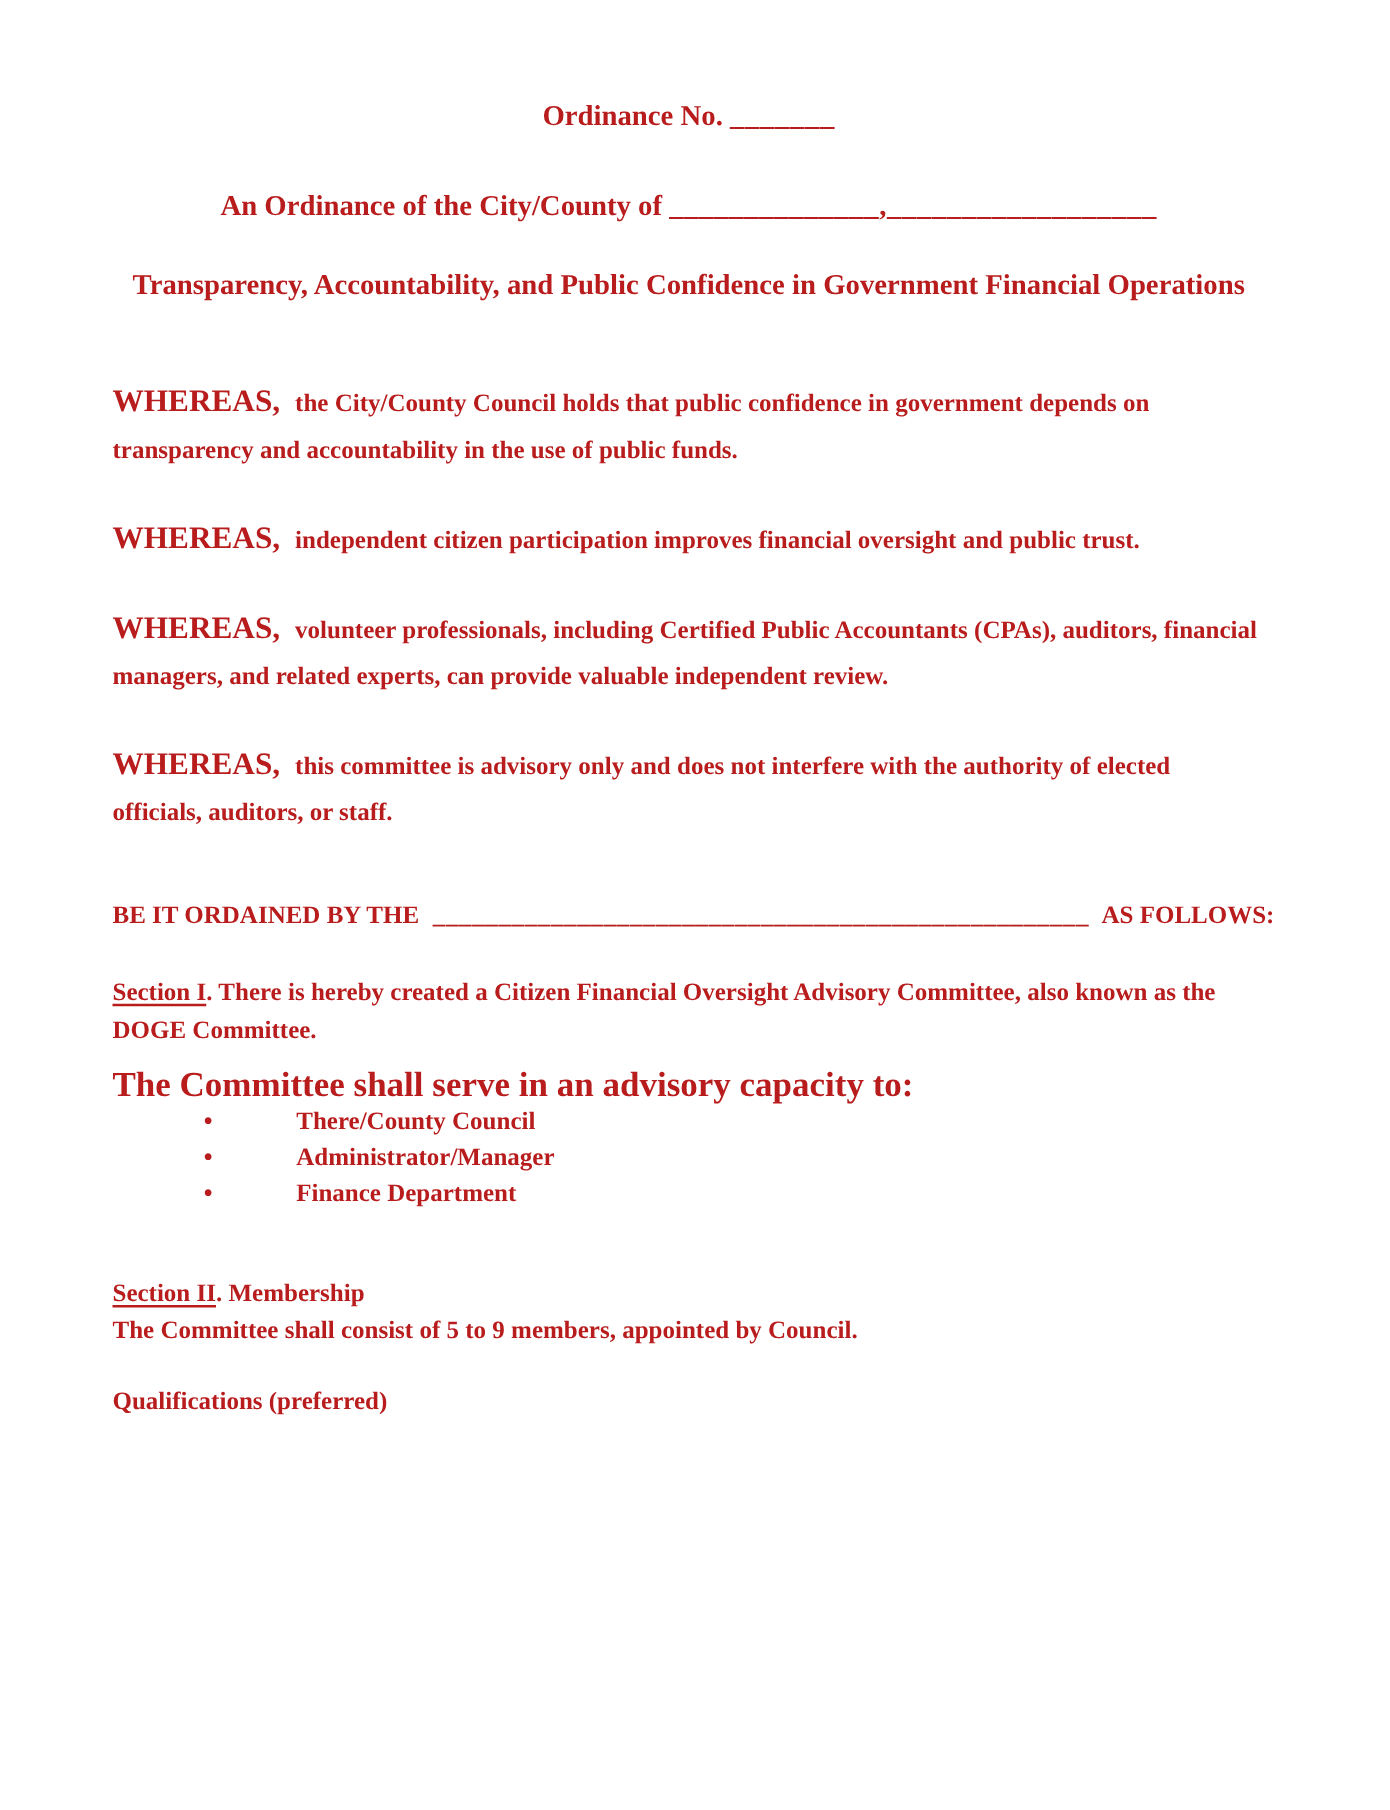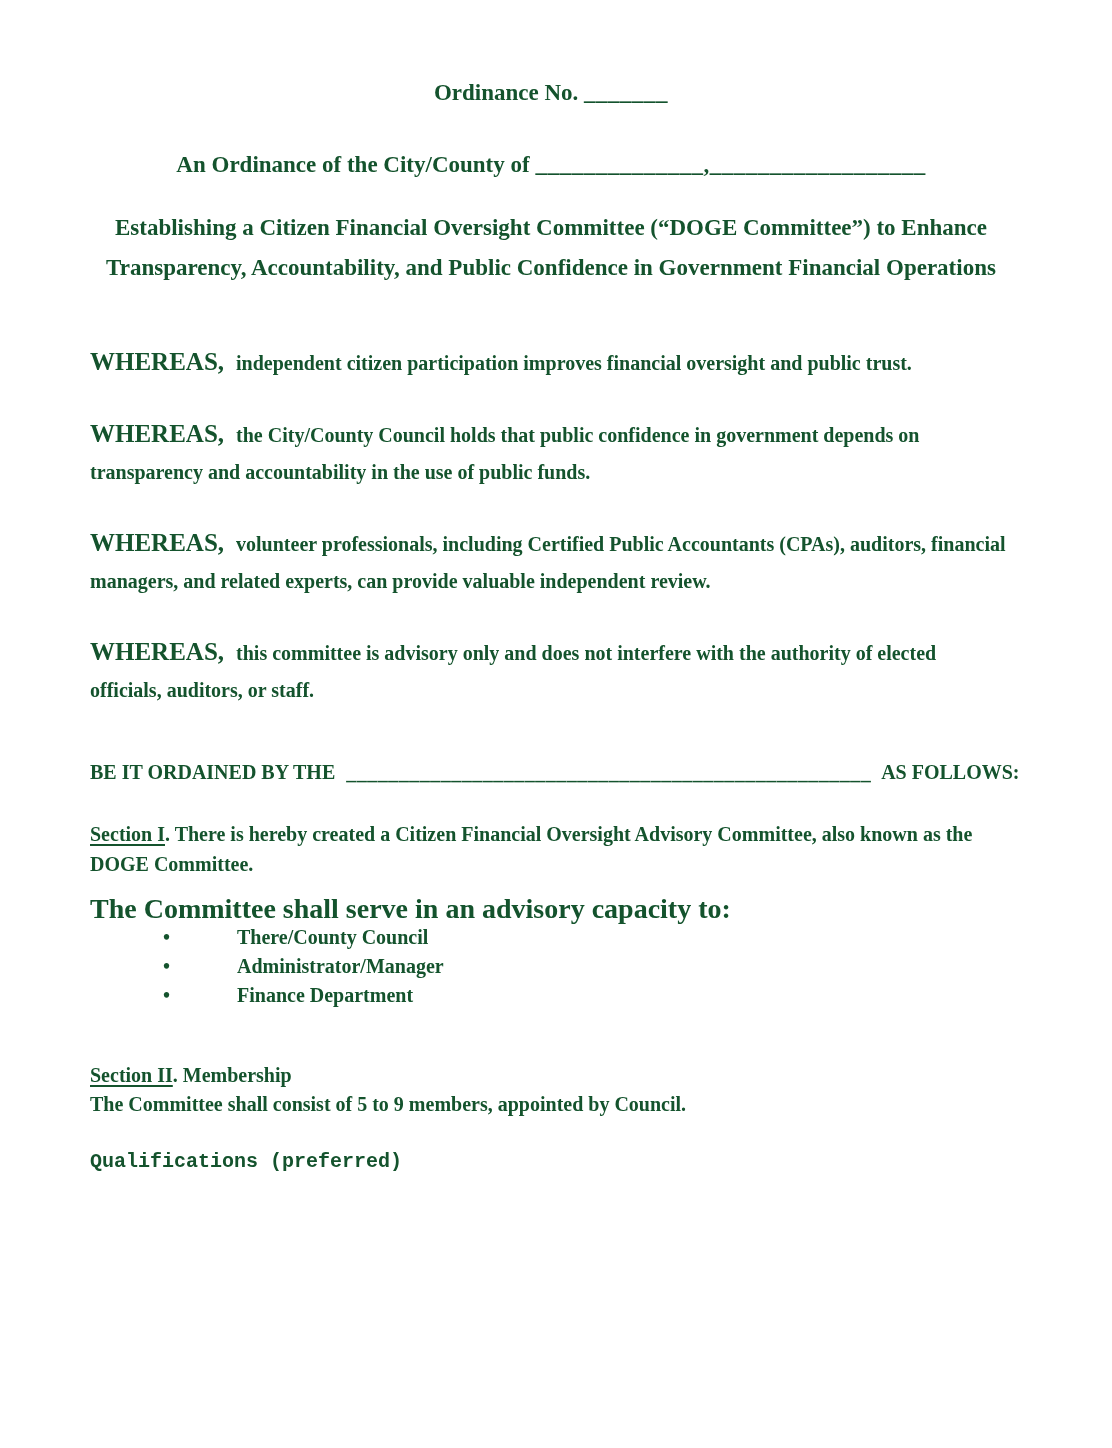--- a/index.html
+++ b/index.html
@@ -6,21 +6,21 @@
     margin: 0;
     padding: 0;
     background: #ffffff;
   }
   .page {
     position: relative;
     width: 1112px;
     height: 1448px;
     box-sizing: border-box;
     background: #ffffff;
-    color: #14532d;
+    color: #b91c1c;
     font-family: "Liberation Serif", "DejaVu Serif", serif;
     font-weight: 700;
     padding: 76px 100px 0 90px;
     overflow: hidden;
   }
   .center {
     text-align: center;
   }
   .head-line {
     font-size: 23px;
@@ -87,51 +87,49 @@
   }
   .section2-block {
     margin-top: 51px;
     font-size: 20px;
     line-height: 29px;
   }
   .qualifications {
     margin-top: 28px;
     font-size: 20px;
     line-height: 29px;
-    font-family: Liberation Mono, monospace;
   }
 </style>
 </head>
 <body>
 
 <div class="page">
 
   <div class="center head-line ordinance-no">
     <span>Ordinance No.</span>
     <span class="blank">_______</span>
   </div>
 
   <div class="center head-line">
     <span>An Ordinance of the City/County of</span>
     <span class="blank">______________,__________________</span>
   </div>
 
   <div class="center doc-title">
-    <div>Establishing a Citizen Financial Oversight Committee (“DOGE Committee”) to Enhance</div>
     <div>Transparency, Accountability, and Public Confidence in Government Financial Operations</div>
   </div>
 
   <div class="whereas-section">
     <p class="whereas">
       <span class="whereas-label">WHEREAS,</span>
-      <span>independent citizen participation improves financial oversight and public trust.</span>
+      <span>the City/County Council holds that public confidence in government depends on transparency and accountability in the use of public funds.</span>
     </p>
     <p class="whereas">
       <span class="whereas-label">WHEREAS,</span>
-      <span>the City/County Council holds that public confidence in government depends on transparency and accountability in the use of public funds.</span>
+      <span>independent citizen participation improves financial oversight and public trust.</span>
     </p>
     <p class="whereas">
       <span class="whereas-label">WHEREAS,</span>
       <span>volunteer professionals, including Certified Public Accountants (CPAs), auditors, financial managers, and related experts, can provide valuable independent review.</span>
     </p>
     <p class="whereas">
       <span class="whereas-label">WHEREAS,</span>
       <span>this committee is advisory only and does not interfere with the authority of elected officials, auditors, or staff.</span>
     </p>
   </div>

